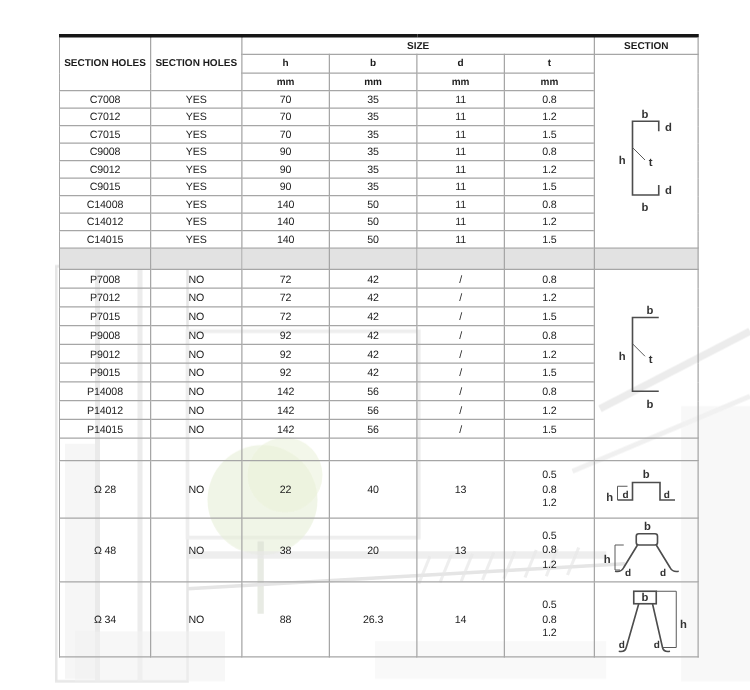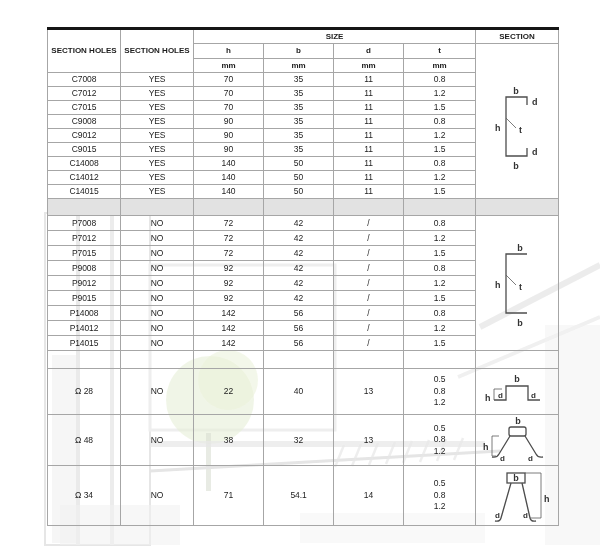--- a/index.html
+++ b/index.html
@@ -308,21 +308,21 @@
           <text x="1" y="29">h</text>
           <text class="sm" x="14" y="26">d</text>
           <text class="sm" x="47" y="26">d</text>
         </svg>
       </td>
     </tr>
     <tr class="o2">
       <td>Ω 48</td>
       <td>NO</td>
       <td>38</td>
-      <td>32</td>
+      <td>20</td>
       <td>13</td>
       <td class="tstack">
         <span>0.5</span>
         <span>0.8</span>
         <span>1.2</span>
       </td>
       <td class="diagram">
         <svg width="68" height="48" viewBox="0 0 68 48">
           <rect x="26" y="11" width="17" height="9" rx="2" class="profile"></rect>
           <path class="profile" d="M27,20 L16,38 Q14,42 9,41"></path>
@@ -331,22 +331,22 @@
           <text x="35" y="8" text-anchor="middle">b</text>
           <text x="0" y="34">h</text>
           <text class="sm" x="17" y="45">d</text>
           <text class="sm" x="45" y="45">d</text>
         </svg>
       </td>
     </tr>
     <tr class="o3">
       <td>Ω 34</td>
       <td>NO</td>
-      <td>71</td>
-      <td>54.1</td>
+      <td>88</td>
+      <td>26.3</td>
       <td>14</td>
       <td class="tstack">
         <span>0.5</span>
         <span>0.8</span>
         <span>1.2</span>
       </td>
       <td class="diagram">
         <svg width="72" height="58" viewBox="0 0 72 58">
           <rect x="26" y="6" width="18" height="10" class="profile"></rect>
           <path class="profile" d="M30,16 L20,51 Q19,55 14,54"></path>

